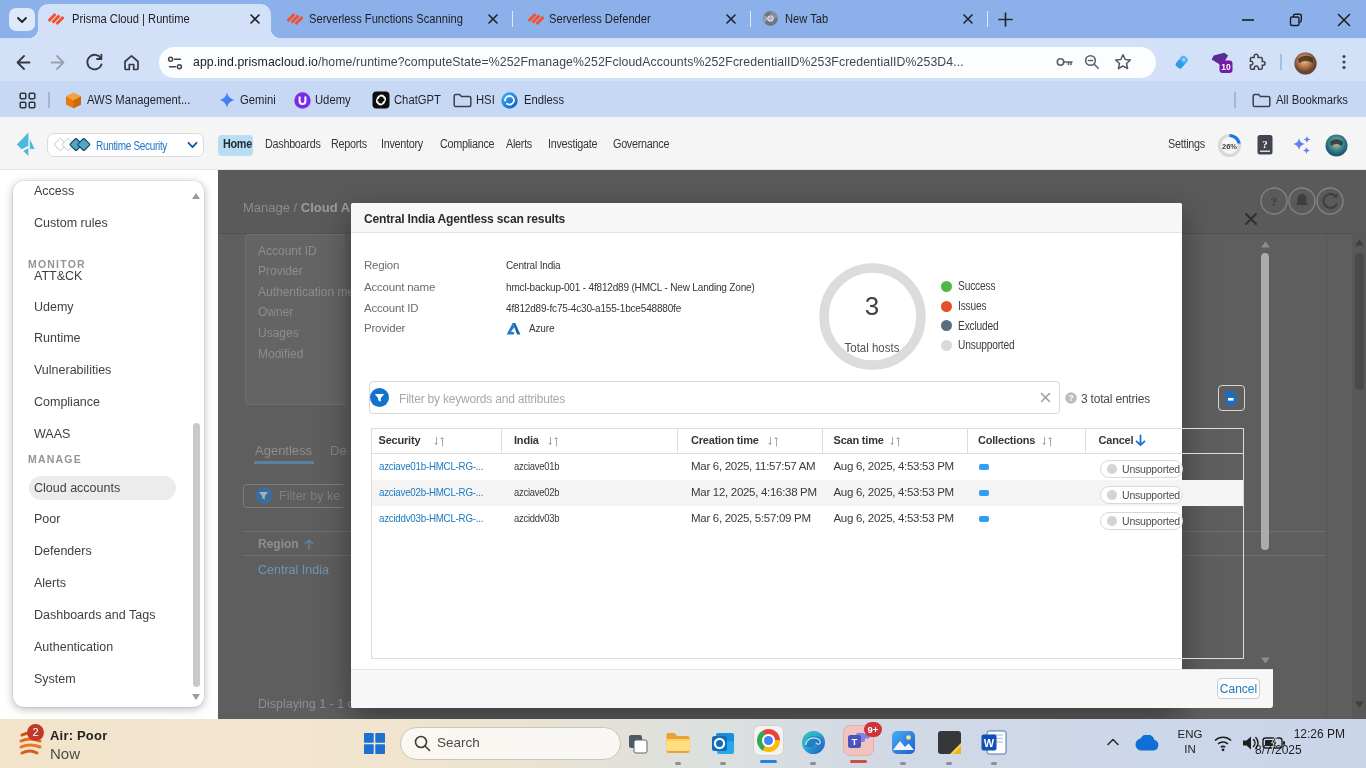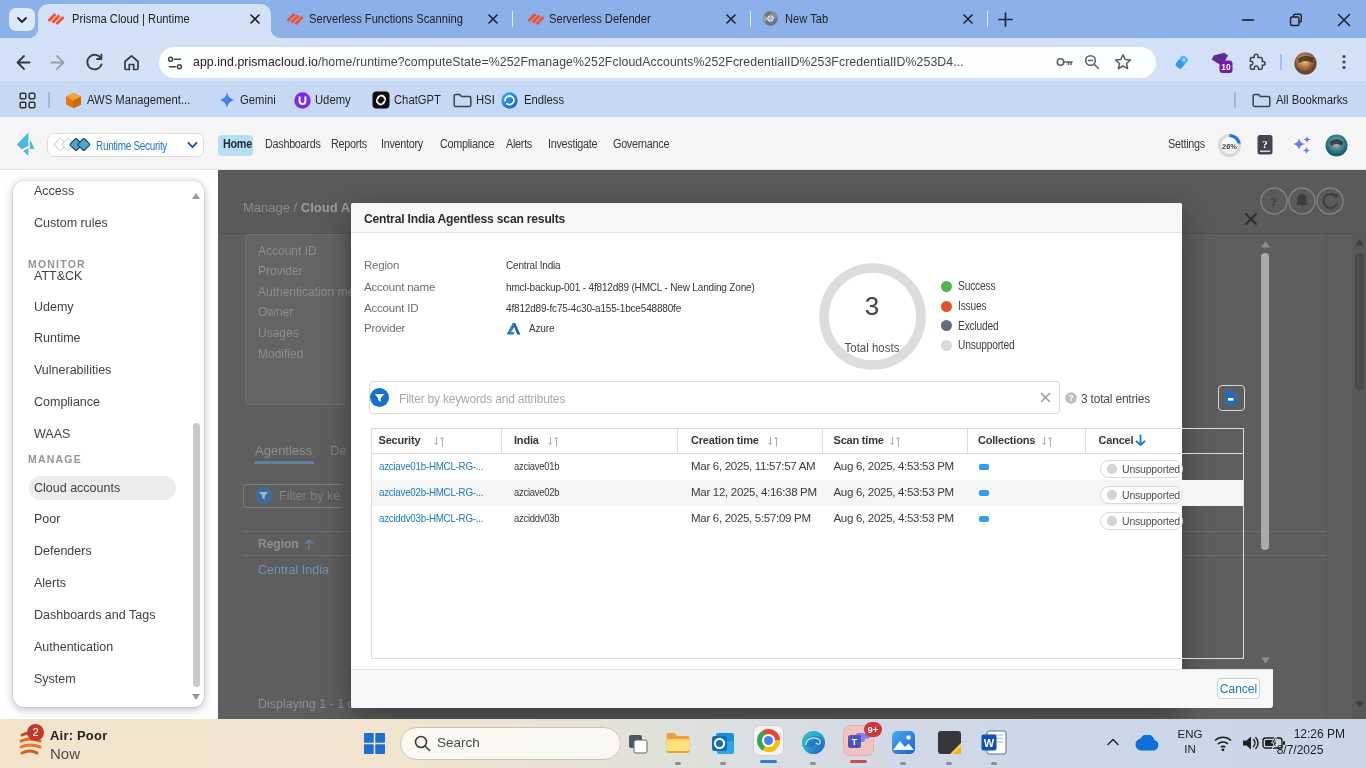--- a/index.html
+++ b/index.html
@@ -666,16 +666,16 @@
         <path d="M2 6.5 h3.5 L10 2.5 V15.5 L5.5 11.5 H2 Z" fill="#1f1f1f"></path>
         <path d="M12.5 5.5 a5 5 0 0 1 0 7 M14.8 3.5 a8 8 0 0 1 0 11" stroke="#1f1f1f" stroke-width="1.5" fill="none" stroke-linecap="round"></path>
       </svg>
     <svg class="abs" style="left:1262px;top:15px" width="24" height="18" viewBox="0 0 24 18">
         <rect x="1" y="4" width="19" height="10" rx="2.5" fill="none" stroke="#1f1f1f" stroke-width="1.4"></rect>
         <rect x="21" y="7" width="2" height="4" rx="1" fill="#1f1f1f"></rect>
         <rect x="3" y="6" width="11" height="6" rx="1" fill="#1f1f1f"></rect>
         <path d="M13 3 L9.5 9 H12 L10.5 14.5 L15.5 8 H12.5 L14.5 3 Z" fill="#1f1f1f" stroke="#fff" stroke-width="0.8"></path>
       </svg>
     <div class="abs" style="left:1255px;top:8px;width:90px;text-align:right;font-size:12px;color:#1d1d1d">12:26 PM</div>
-    <div class="abs" style="left:1255px;top:24px;width:90px;text-align:center;font-size:12px;color:#1d1d1d">8/7/2025</div>
+    <div class="abs" style="left:1255px;top:24px;width:90px;text-align:left;font-size:12px;color:#1d1d1d">8/7/2025</div>
   </div>
 
 </div>
 
 </body></html>

